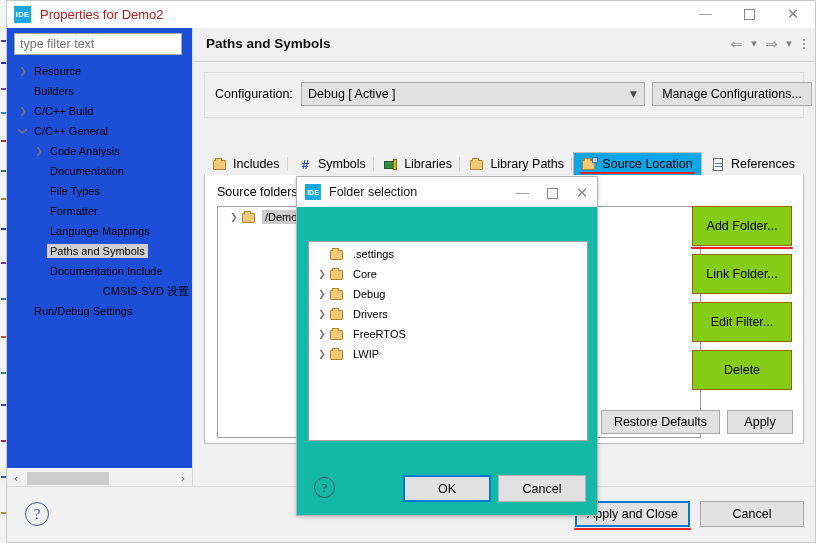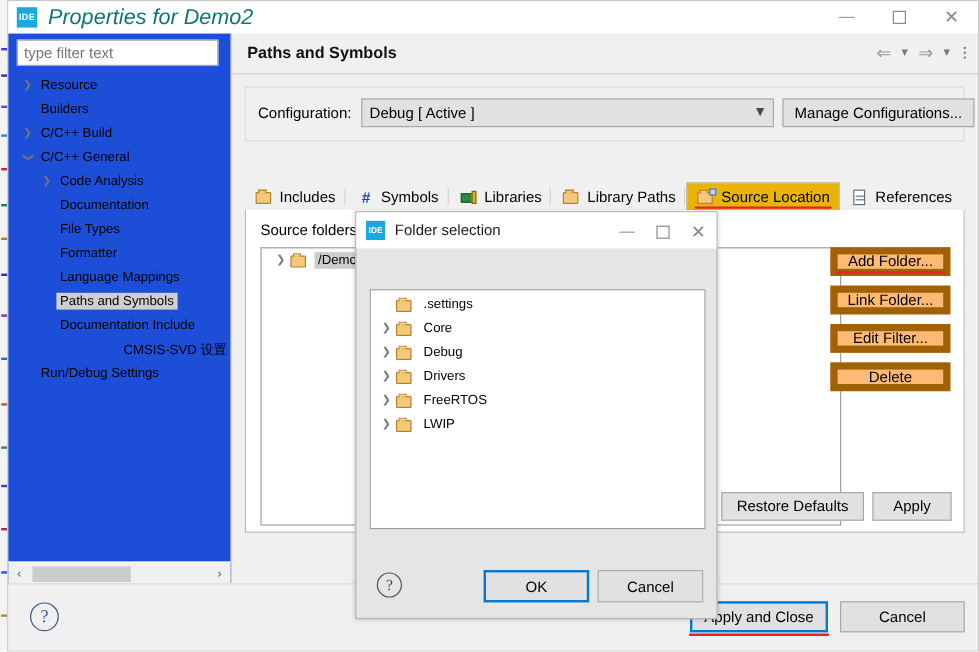--- a/index.html
+++ b/index.html
@@ -42,21 +42,21 @@
   }
   #title-icon {
     width: 17px; height: 17px; margin-left: 7px;
     background: #1aa8e0; color: #ffffff;
     font-size: 7.5px; font-weight: bold;
     display: flex; align-items: center; justify-content: center;
     letter-spacing: .3px;
     font-family: "Liberation Sans", sans-serif;
   }
   #title-text {
-    margin-left: 9px; font-size: 18px; color: #0f766e; font-style: italic;
+    margin-left: 9px; font-size: 13px; color: #b91c1c;
   }
   .win-btns { margin-left: auto; display: flex; height: 27px; }
   .win-btn {
     width: 44px; height: 27px; display: flex; align-items: center; justify-content: center;
     color: #8a8a8a;
   }
   .wb-min { width: 13px; height: 1px; background: #a0a0a0; display:block; }
   .wb-max { width: 11px; height: 11px; border: 1.4px solid #8a8a8a; display:block; box-sizing: border-box;}
   .wb-close { font-size: 15px; color: #8a8a8a; line-height: 1; font-family: "DejaVu Sans", sans-serif;}
 
@@ -155,30 +155,31 @@
     box-sizing: border-box; font-size: 12.5px;
     display: flex; align-items: center; justify-content: center;
     font-family: "Liberation Sans", sans-serif;
   }
 
   
   #tabs {
     position: absolute; left: 11px; top: 123px; right: 11px; height: 24px;
     display: flex; align-items: flex-end;
     border-bottom: 1px solid #bdbdbd;
+    justify-content: space-between;
   }
   .tab {
     height: 23px; display: flex; align-items: center;
     padding: 0 8px; font-size: 12.5px; gap: 5px;
     border: 1px solid transparent; border-bottom: none;
     box-sizing: border-box; position: relative;
   }
   .tab .tsep { position:absolute; right:0; top:4px; bottom:4px; width:1px; background:#d2d2d2; }
   .tab.active {
-    background: #eab308;
+    background: #0ea5e9;
     border: 1px solid #bdbdbd; border-bottom: 1px solid #ffffff;
     margin-bottom: -1px; height: 24px;
   }
   .tab-underline {
     position: absolute; left: 6px; right: 6px; bottom: 1px;
     height: 2px; background: #e8231f; border-radius: 1px;
   }
 
   
   #tab-body {
@@ -188,22 +189,22 @@
   }
   #src-label { position: absolute; left: 12px; top: 10px; font-size: 12.5px; }
   #src-list {
     position: absolute; left: 12px; top: 31px; width: 484px; height: 232px;
     border: 1px solid #a0a0a0; background: #ffffff; box-sizing: border-box;
   }
   #src-list .tree-row { padding-left: 8px; }
   #src-list .tree-row.selected .tree-label { background: #cdcdcd; }
   .side-btns { position: absolute; right: 11px; top: 31px; width: 100px; }
   .side-btn {
-    width: 100px; height: 24px; margin-bottom: 8px;
-    background: #fdba74; border: 6px solid #a16207; box-sizing: border-box;
+    width: 100px; height: 40px; margin-bottom: 8px;
+    background: #84cc16; border: 1px solid #a16207; box-sizing: border-box;
     font-size: 12.5px; display: flex; align-items: center; justify-content: center;
     position: relative;
   }
   .side-btn .btn-underline {
     position:absolute; left:-2px; right:-2px; bottom:-4px; height:2px; background:#e8231f; border-radius:1px;
   }
   #bottom-btns { position: absolute; right: 10px; bottom: 9px; display: flex; gap: 7px; }
   .wide-btn {
     height: 24px; background: #e1e1e1; border: 1px solid #a9a9a9;
     box-sizing: border-box; font-size: 12.5px;
@@ -231,21 +232,21 @@
   }
   .footer-btn.focused { border: 2px solid #0078d7; background: #e1e1e1; }
   .footer-btn .btn-underline {
     position:absolute; left:-3px; right:-3px; bottom:-5px; height:2.5px; background:#e8231f; border-radius:1px;
   }
 
   
   #modal {
     position: absolute; left: 296px; top: 176px;
     width: 302px; height: 340px;
-    background: #e5e5e5;
+    background: #14b8a6;
     border: 1px solid #b4b4b4;
     box-shadow: 0 1px 4px rgba(0,0,0,.22);
     box-sizing: border-box;
   }
   #modal-title {
     position: absolute; left: 0; top: 0; right: 0; height: 30px;
     background: #ffffff; display: flex; align-items: center;
   }
   #modal-icon {
     width: 16px; height: 16px; margin-left: 8px;

